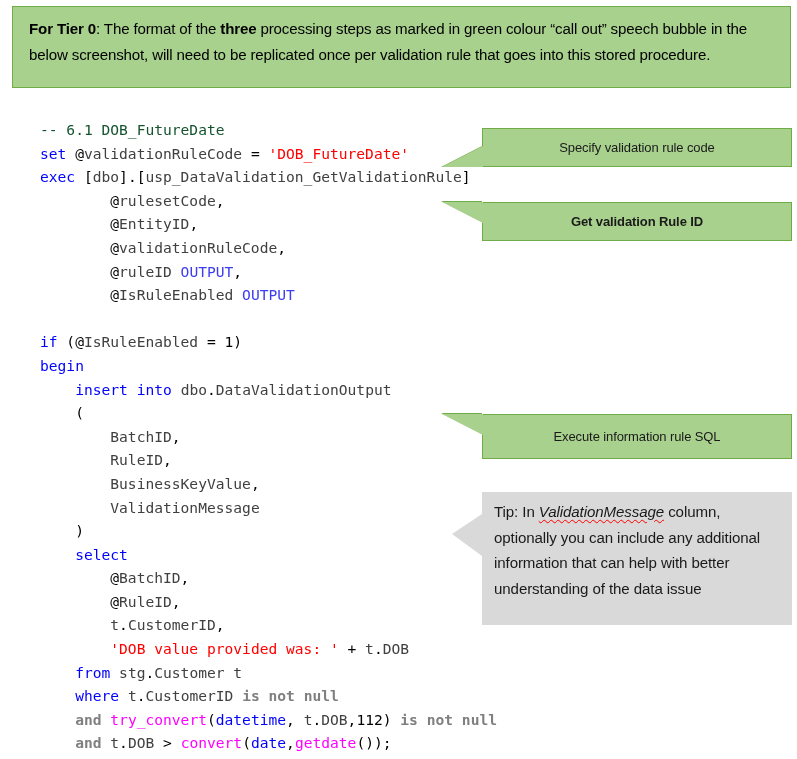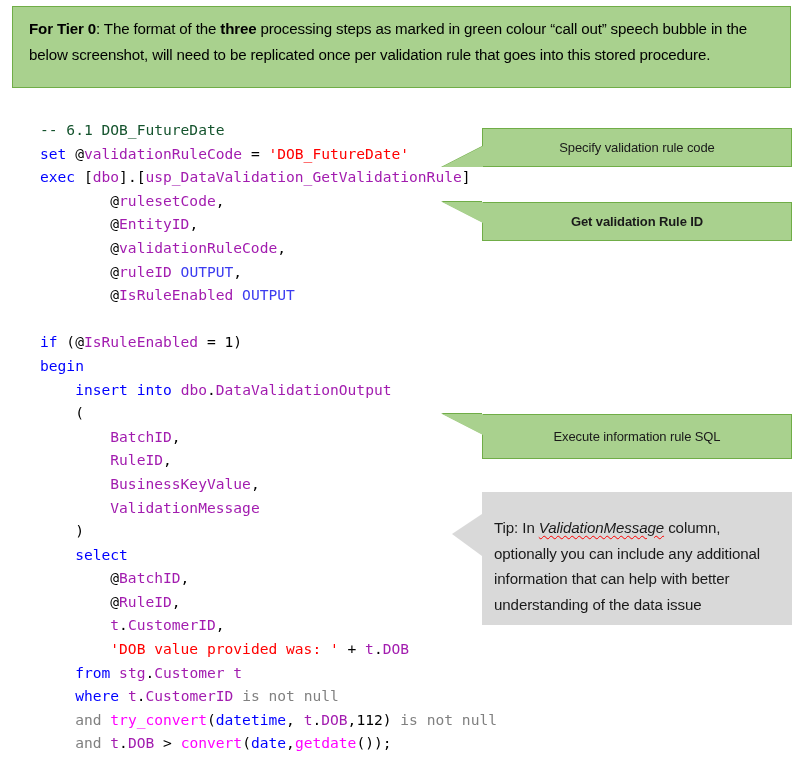--- a/index.html
+++ b/index.html
@@ -52,24 +52,24 @@
     font-family: "DejaVu Sans Mono", "Liberation Mono", monospace;
     font-size: 14.6px;
     line-height: 23.6px;
     white-space: pre;
     color: #000000;
   }
   .code .ln { display: block; height: 23.6px; }
   .kw   { color: #0000FF; }
   .cmt  { color: #14532d; }
   .str  { color: #FF0000; }
-  .gry  { color: #808080; }
+  .gry  { color: #808080; font-weight: bold; }
   .fn   { color: #FF00FF; }
   .out  { color: #3C3CF0; text-align: center; }
-  .blk  { color: #a21caf; }
+  .blk  { color: #404040; }
 
   
   .bubble {
     position: absolute;
     background: #A9D18E;
     border: 1px solid #70AD47;
     box-sizing: border-box;
     display: flex;
     align-items: center;
     justify-content: center;
@@ -104,21 +104,21 @@
 
   
   .tip-bubble {
     position: absolute;
     left: 482px;
     top: 492px;
     width: 310px;
     height: 133px;
     background: #D9D9D9;
     box-sizing: border-box;
-    padding: 23px 12px 0 12px;
+    padding: 7px 12px 0 12px;
     font-size: 15.1px;
     line-height: 25.6px;
     color: #1a1a1a;
     letter-spacing: -0.1px;
   }
   .tip-bubble .tip-tail {
     position: absolute;
     left: -30px;
     top: 22px;
     width: 0; height: 0;

